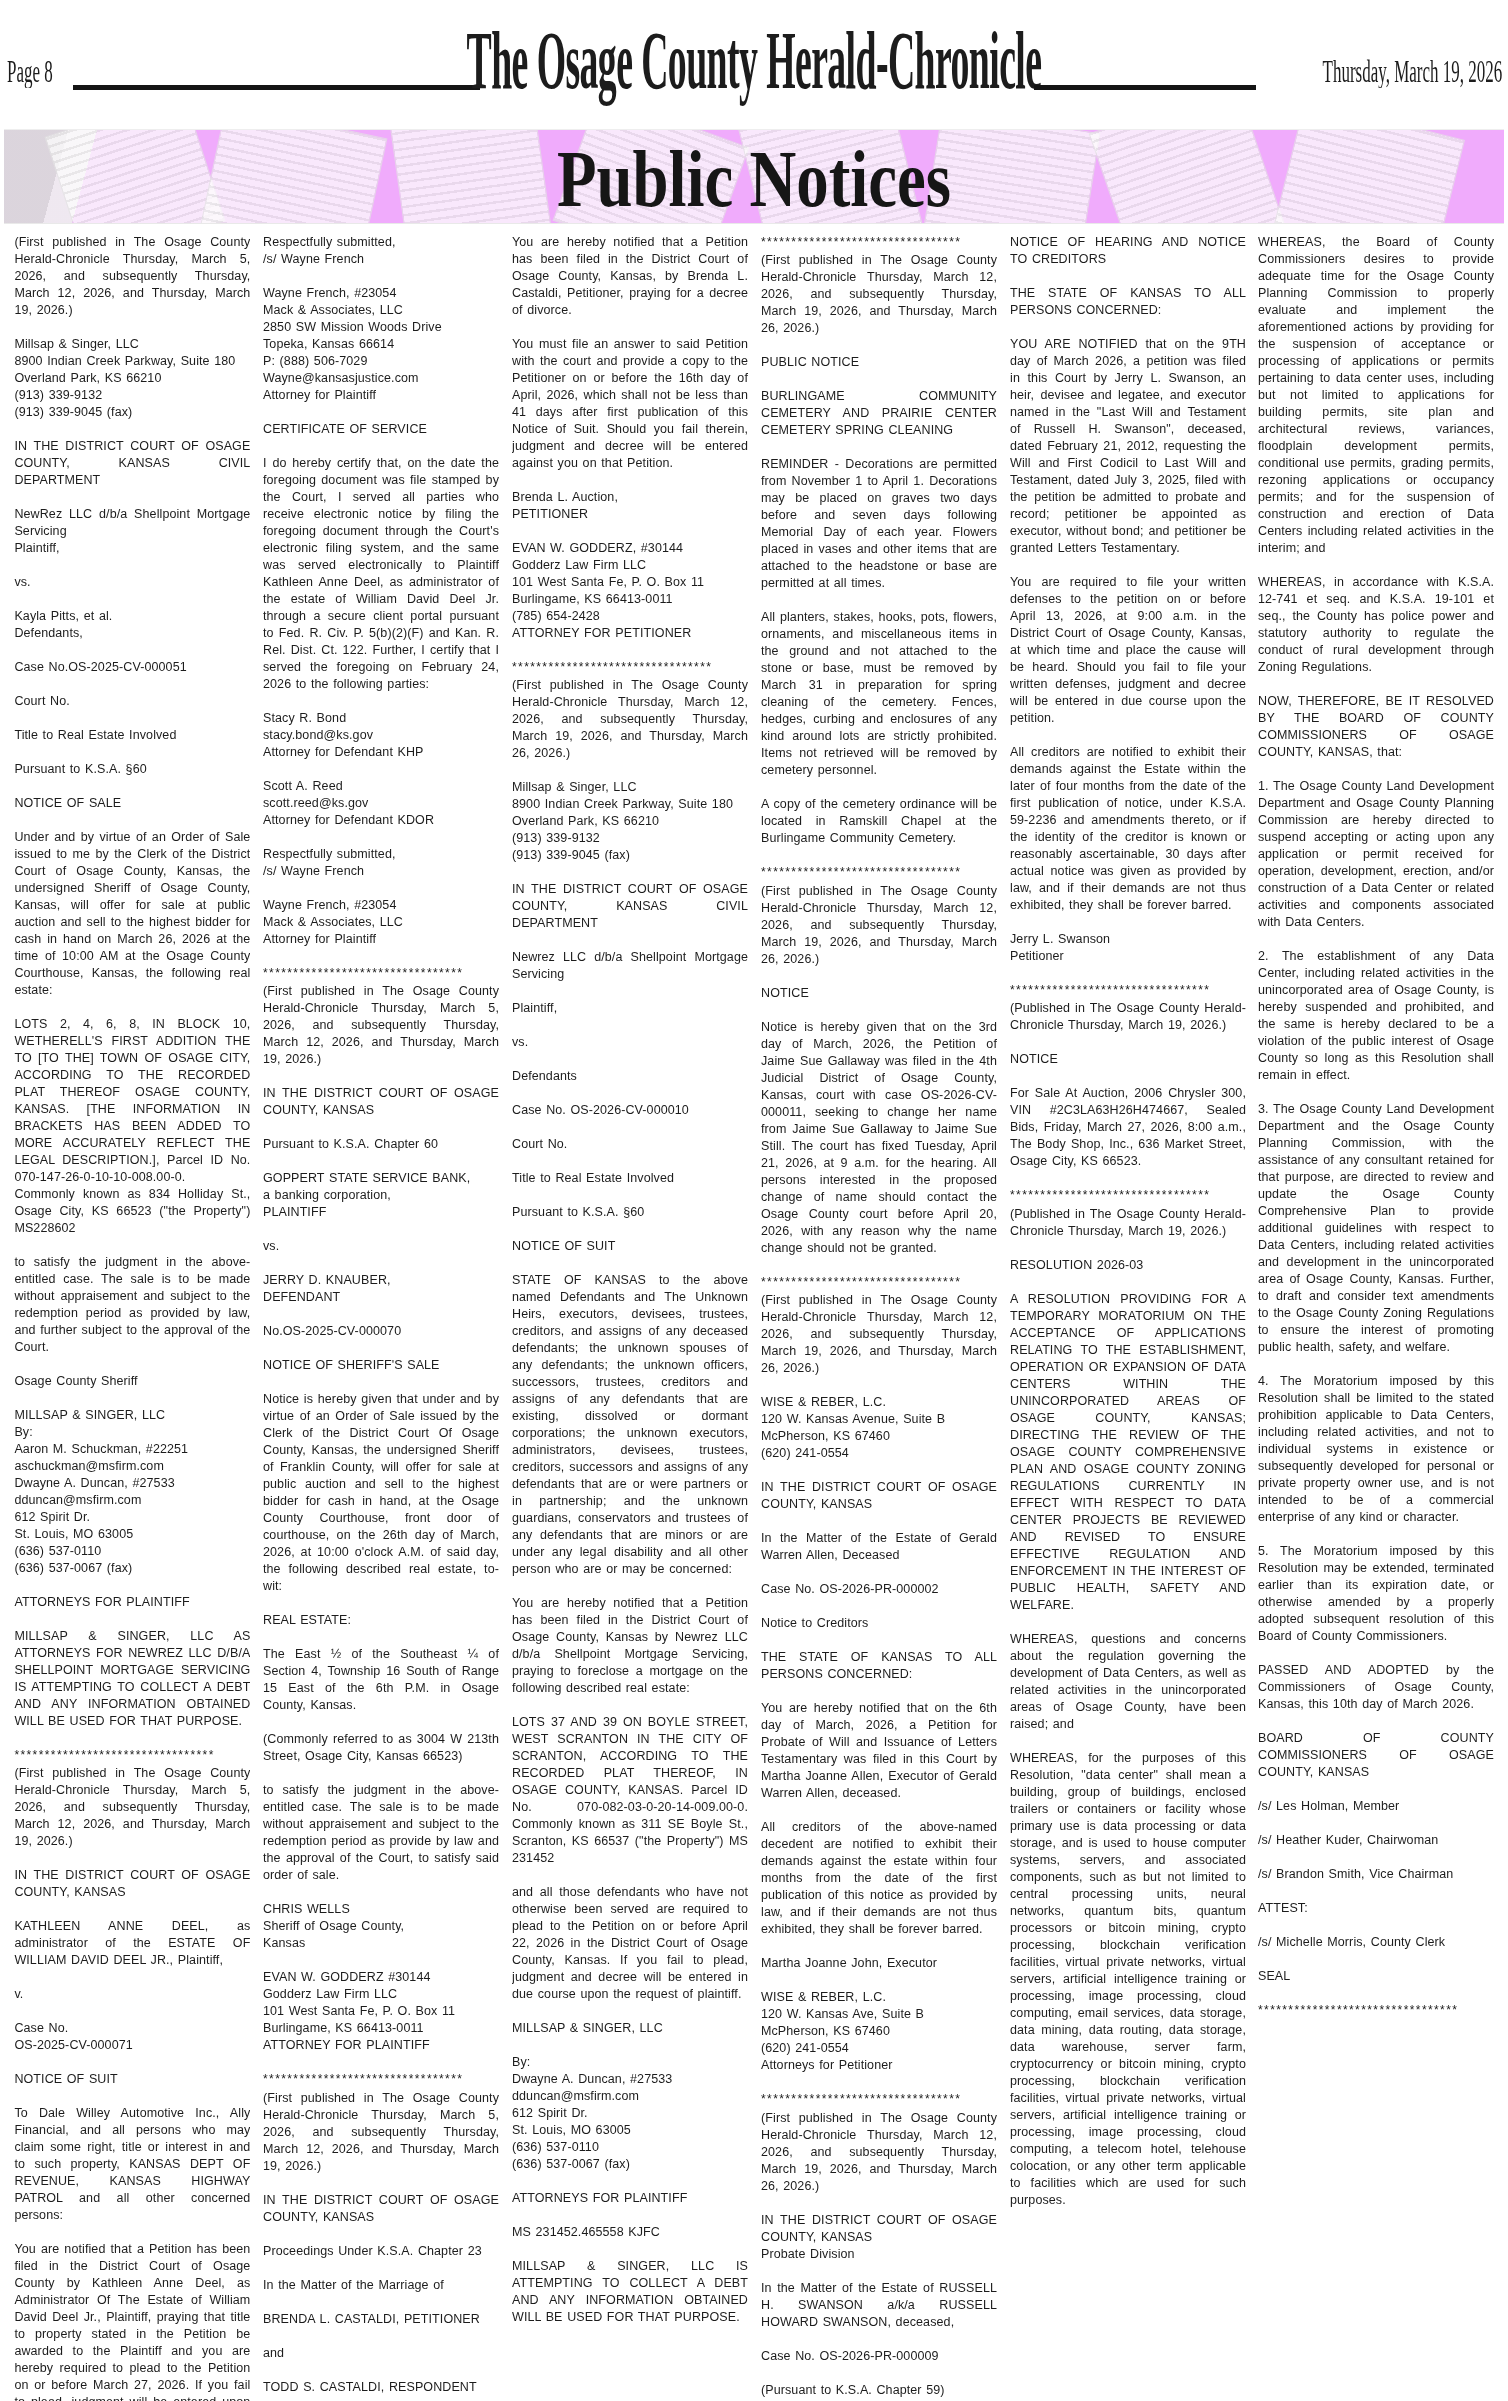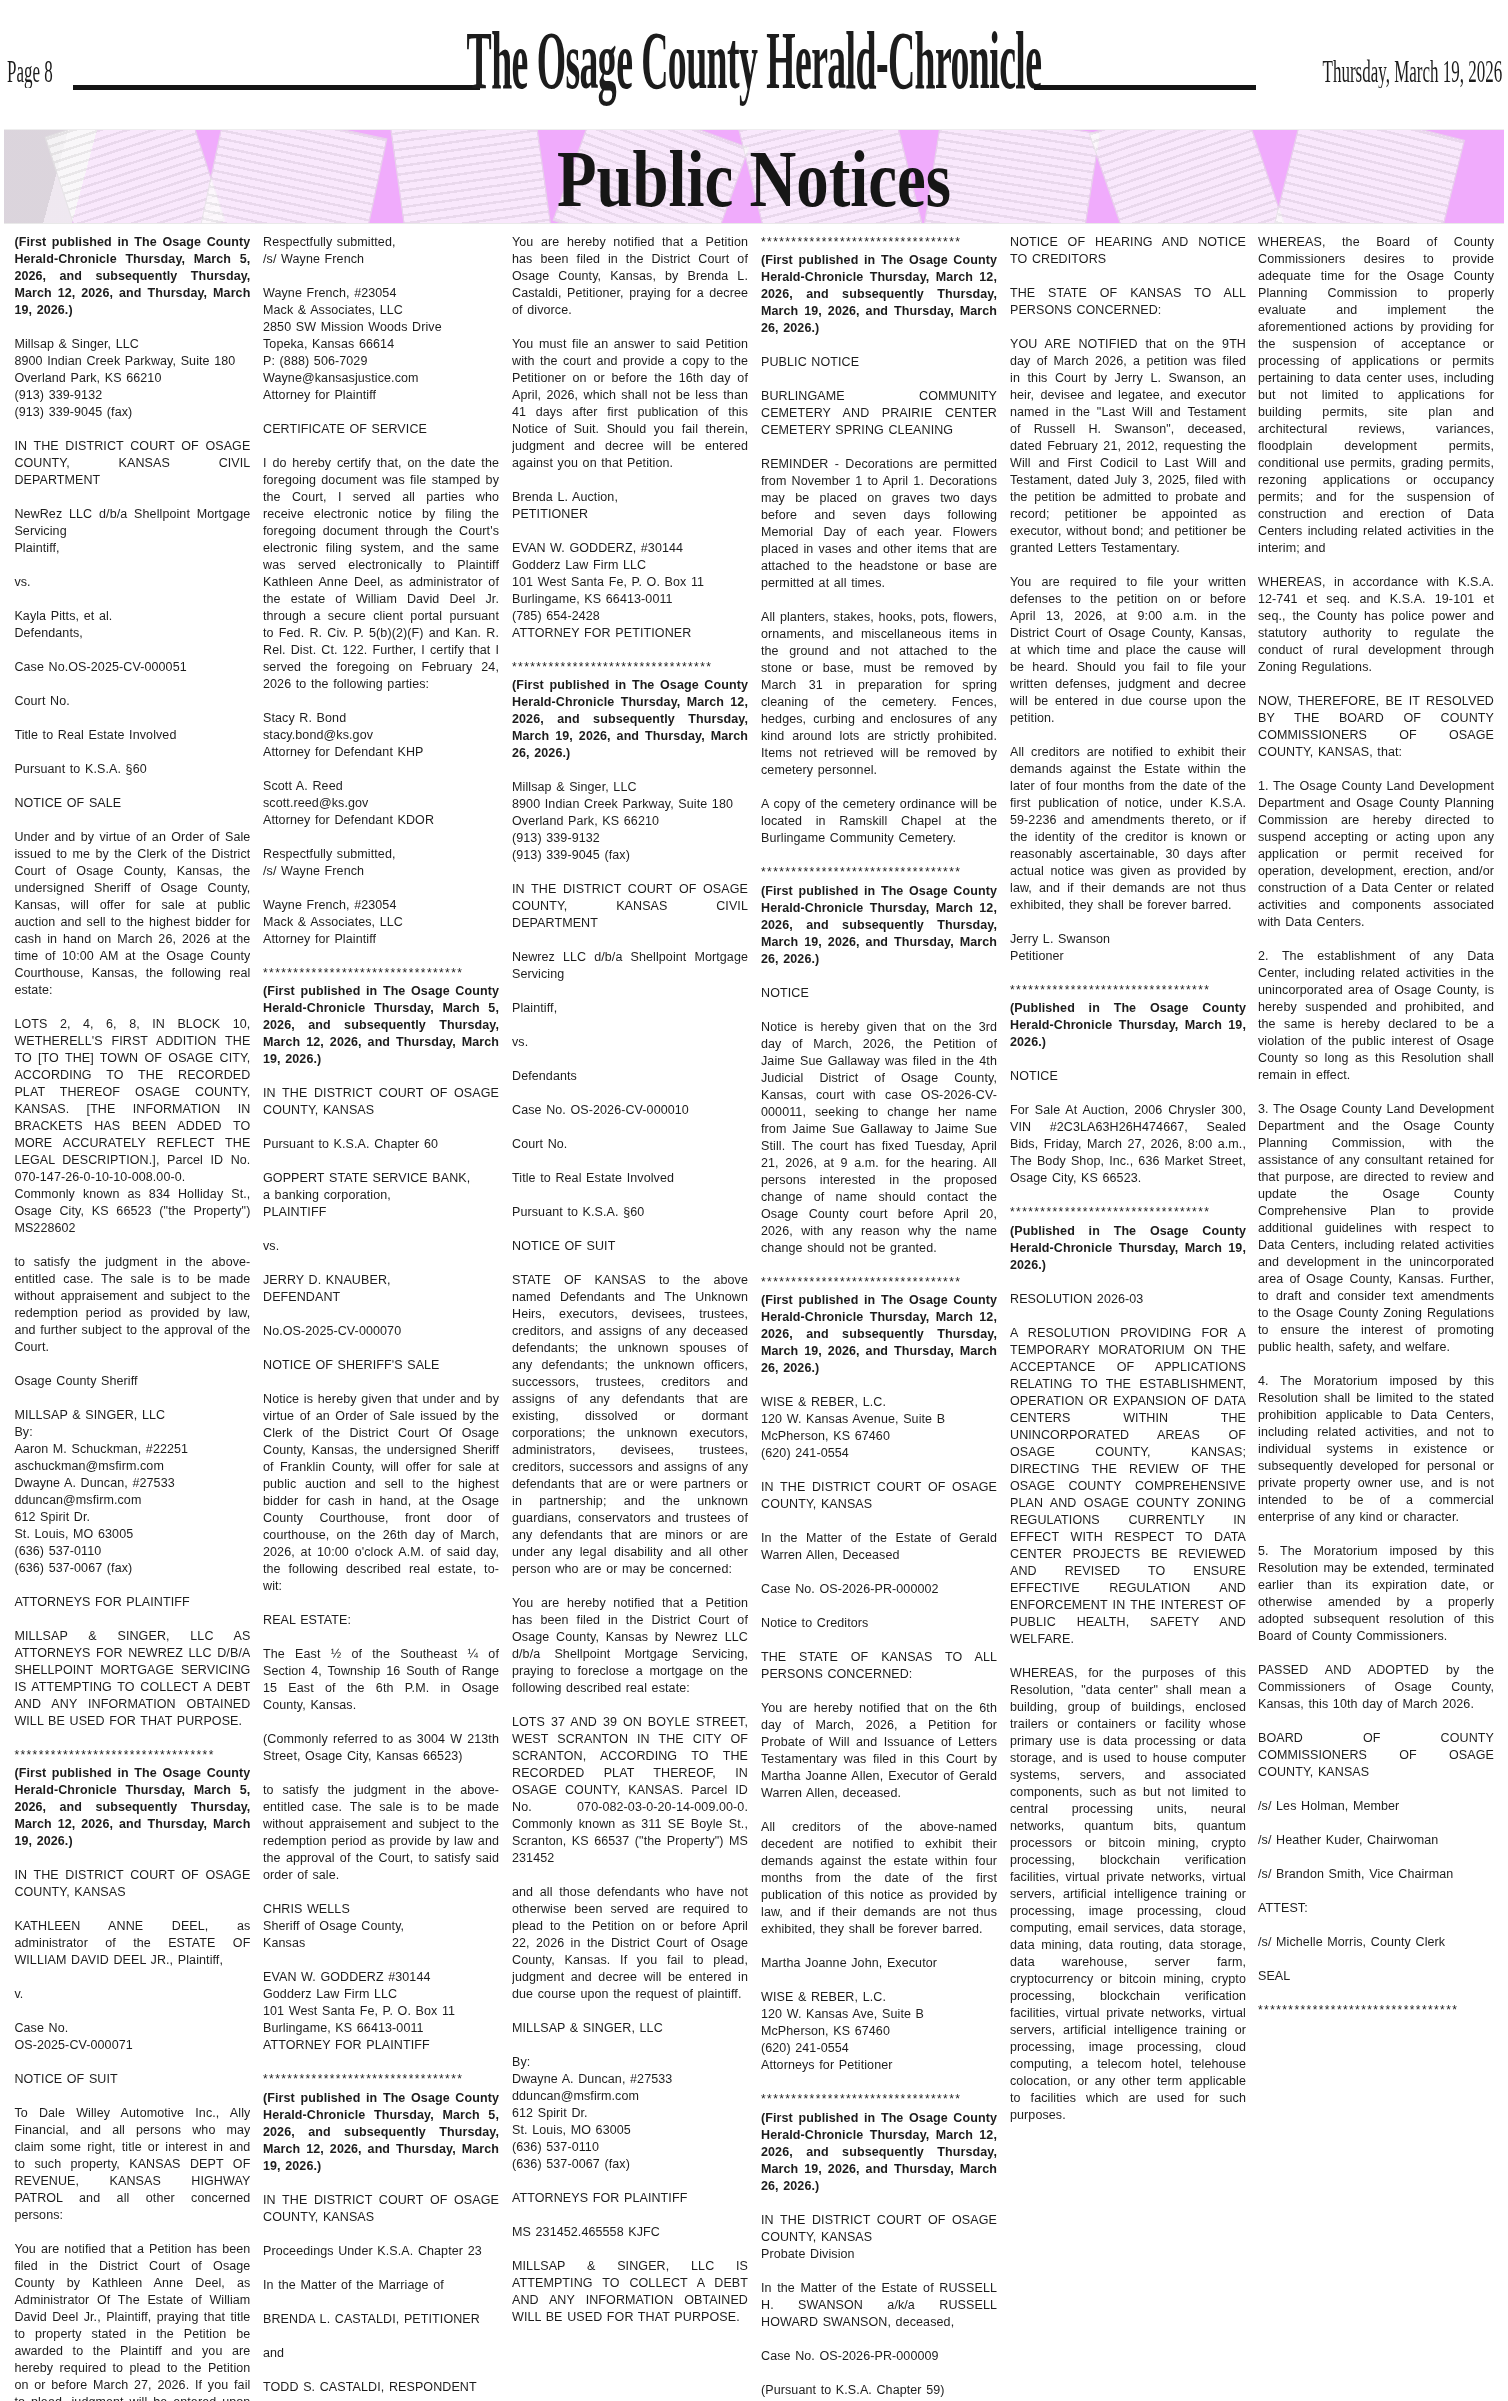--- a/index.html
+++ b/index.html
@@ -50,21 +50,21 @@
     transform:scaleX(.80);transform-origin:center top;
     z-index:3;
   }
   
   .col{
     position:absolute;top:234px;width:236px;height:2737px;overflow:hidden;
     font-size:12.5px;line-height:17px;letter-spacing:0.1px;word-spacing:1px;
     text-align:justify;
   }
   .col p{margin:0 0 17px 0;white-space:pre-line;}
-  .col p.bold{font-weight:bold;}
+  .col p.bold{font-weight:normal;}
   .col p.stars{
     margin:0 0 1.4px 0;letter-spacing:1.4px;white-space:nowrap;overflow:hidden;
     font-size:12px;
   }
 </style>
 </head>
 <body>
 
 <header>
   <span class="page-label">Page 8</span>
@@ -283,20 +283,21 @@
       <p class="">Jerry L. Swanson
 Petitioner</p>
       <p class="stars">*********************************</p>
       <p class="bold">(Published in The Osage County Herald-Chronicle Thursday, March 19, 2026.)</p>
       <p class="">NOTICE</p>
       <p class="">For Sale At Auction, 2006 Chrysler 300, VIN #2C3LA63H26H474667, Sealed Bids, Friday, March 27, 2026, 8:00 a.m., The Body Shop, Inc., 636 Market Street, Osage City, KS 66523.</p>
       <p class="stars">*********************************</p>
       <p class="bold">(Published in The Osage County Herald-Chronicle Thursday, March 19, 2026.)</p>
       <p class="">RESOLUTION 2026-03</p>
       <p class="">A RESOLUTION PROVIDING FOR A TEMPORARY MORATORIUM ON THE ACCEPTANCE OF APPLICATIONS RELATING TO THE ESTABLISHMENT, OPERATION OR EXPANSION OF DATA CENTERS WITHIN THE UNINCORPORATED AREAS OF OSAGE COUNTY, KANSAS; DIRECTING THE REVIEW OF THE OSAGE COUNTY COMPREHENSIVE PLAN AND OSAGE COUNTY ZONING REGULATIONS CURRENTLY IN EFFECT WITH RESPECT TO DATA CENTER PROJECTS BE REVIEWED AND REVISED TO ENSURE EFFECTIVE REGULATION AND ENFORCEMENT IN THE INTEREST OF PUBLIC HEALTH, SAFETY AND WELFARE.</p>
+      <p class="">WHEREAS, questions and concerns about the regulation governing the development of Data Centers, as well as related activities in the unincorporated areas of Osage County, have been raised; and</p>
       <p class="">WHEREAS, for the purposes of this Resolution, "data center" shall mean a building, group of buildings, enclosed trailers or containers or facility whose primary use is data processing or data storage, and is used to house computer systems, servers, and associated components, such as but not limited to central processing units, neural networks, quantum bits, quantum processors or bitcoin mining, crypto processing, blockchain verification facilities, virtual private networks, virtual servers, artificial intelligence training or processing, image processing, cloud computing, email services, data storage, data mining, data routing, data storage, data warehouse, server farm, cryptocurrency or bitcoin mining, crypto processing, blockchain verification facilities, virtual private networks, virtual servers, artificial intelligence training or processing, image processing, cloud computing, a telecom hotel, telehouse colocation, or any other term applicable to facilities which are used for such purposes.</p>
     </div>
   <div class="col" style="left:1258px">
       <p class="">WHEREAS, the Board of County Commissioners desires to provide adequate time for the Osage County Planning Commission to properly evaluate and implement the aforementioned actions by providing for the suspension of acceptance or processing of applications or permits pertaining to data center uses, including but not limited to applications for building permits, site plan and architectural reviews, variances, floodplain development permits, conditional use permits, grading permits, rezoning applications or occupancy permits; and for the suspension of construction and erection of Data Centers including related activities in the interim; and</p>
       <p class="">WHEREAS, in accordance with K.S.A. 12-741 et seq. and K.S.A. 19-101 et seq., the County has police power and statutory authority to regulate the conduct of rural development through Zoning Regulations.</p>
       <p class="">NOW, THEREFORE, BE IT RESOLVED BY THE BOARD OF COUNTY COMMISSIONERS OF OSAGE COUNTY, KANSAS, that:</p>
       <p class="">1. The Osage County Land Development Department and Osage County Planning Commission are hereby directed to suspend accepting or acting upon any application or permit received for operation, development, erection, and/or construction of a Data Center or related activities and components associated with Data Centers.</p>
       <p class="">2. The establishment of any Data Center, including related activities in the unincorporated area of Osage County, is hereby suspended and prohibited, and the same is hereby declared to be a violation of the public interest of Osage County so long as this Resolution shall remain in effect.</p>
       <p class="">3. The Osage County Land Development Department and the Osage County Planning Commission, with the assistance of any consultant retained for that purpose, are directed to review and update the Osage County Comprehensive Plan to provide additional guidelines with respect to Data Centers, including related activities and development in the unincorporated area of Osage County, Kansas. Further, to draft and consider text amendments to the Osage County Zoning Regulations to ensure the interest of promoting public health, safety, and welfare.</p>
       <p class="">4. The Moratorium imposed by this Resolution shall be limited to the stated prohibition applicable to Data Centers, including related activities, and not to individual systems in existence or subsequently developed for personal or private property owner use, and is not intended to be of a commercial enterprise of any kind or character.</p>

